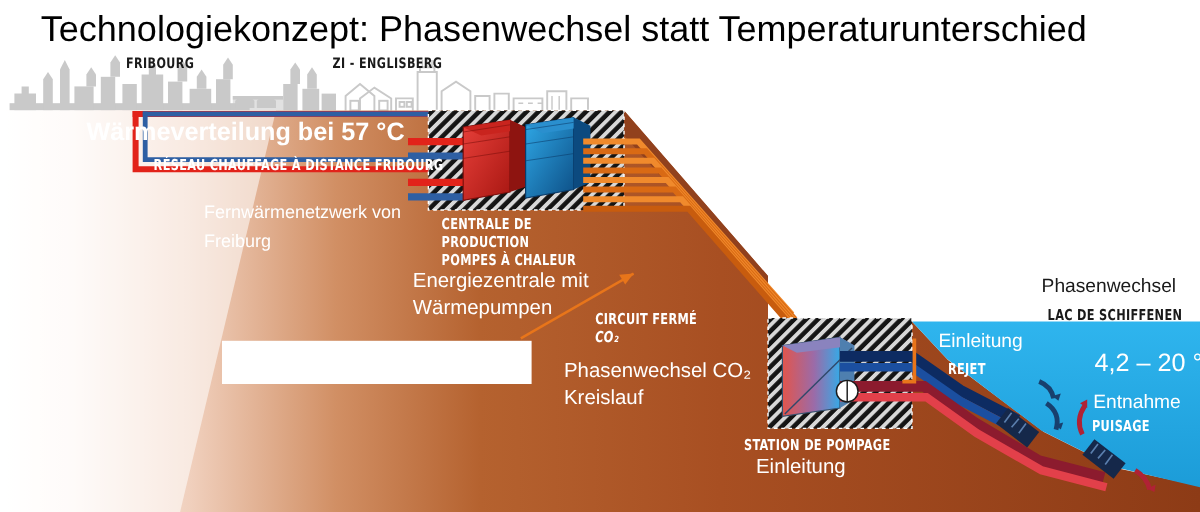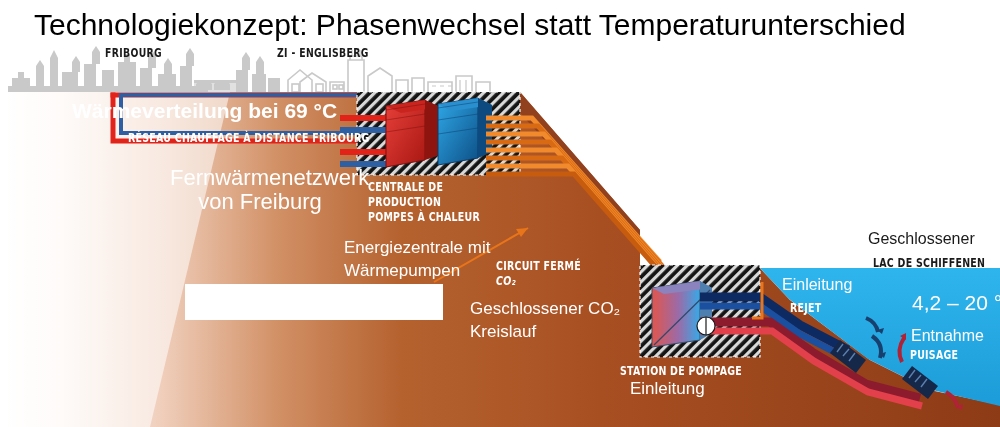--- a/index.html
+++ b/index.html
@@ -27,24 +27,24 @@
 
   .place-name{
     position:absolute;color:#1a1a1a;white-space:nowrap;
     font-family:"DejaVu Sans Condensed","Liberation Sans",sans-serif;
     font-weight:700;font-size:12px;letter-spacing:.4px;
     transform:scaleX(.86);transform-origin:left center;
   }
 
   #t-heat{left:72px;top:99px;font-size:21px;font-weight:700;}
   #t-heat-fr{left:128px;top:130px;font-size:12.5px;}
-  #t-heat-de{left:170px;top:166px;font-size:22px;text-align:center;width:180px;line-height:24px;white-space:normal;}
+  #t-heat-de{left:170px;top:166px;font-size:15px;width:180px;line-height:24px;white-space:normal;}
 
   #t-centrale{left:368px;top:179px;font-size:12.5px;line-height:15px;white-space:normal;width:150px;}
-  #t-energie{left:344px;top:236px;font-size:17px;line-height:23px;white-space:normal;width:200px;}
+  #t-energie{left:344px;top:222px;font-size:17px;line-height:23px;white-space:normal;width:200px;}
 
   #t-circuit{left:496px;top:258px;font-size:12.5px;line-height:15px;white-space:normal;width:130px;}
   #t-geschl{left:470px;top:297px;font-size:17px;line-height:23px;white-space:normal;width:170px;}
 
   #t-station{left:620px;top:363px;font-size:12.5px;}
   #t-pump{left:630px;top:379px;font-size:17px;}
 
   #t-einl{left:782px;top:276px;font-size:16px;}
   #t-rejet{left:790px;top:300px;font-size:12.5px;}
   #t-temp{left:912px;top:291px;font-size:21px;font-weight:400;}
@@ -269,43 +269,43 @@
       <path d="M962,410 l-6,-3 l7,-3 z" fill="#B02235"></path>
     </g>
 
     <path d="M434,282 L528,228" stroke="#E8751A" stroke-width="2" fill="none"></path>
     <path d="M528,228 l-12,1 l5,8 z" fill="#E8751A"></path>
   </svg>
 
   <div class="place-name" id="t-fribourg">FRIBOURG</div>
   <div class="place-name" id="t-zi">ZI - ENGLISBERG</div>
 
-  <div class="lbl cap-de" id="t-heat">Wärmeverteilung bei 69 °C</div>
+  <div class="lbl cap-de" id="t-heat">Wärmeverteilung bei 57 °C</div>
   <div class="lbl cap-fr" id="t-heat-fr">RÉSEAU CHAUFFAGE À DISTANCE FRIBOURG</div>
   <div class="lbl cap-de" id="t-heat-de">Fernwärmenetzwerk von Freiburg</div>
 
   <div class="lbl cap-fr" id="t-centrale">
     <span>CENTRALE DE PRODUCTION</span><br>
     <span>POMPES À CHALEUR</span>
   </div>
   <div class="lbl cap-de" id="t-energie">Energiezentrale mit Wärmepumpen</div>
 
   <div class="lbl cap-fr" id="t-circuit">
     <span>CIRCUIT FERMÉ</span><br>
     <em style="font-style:italic">CO₂</em>
   </div>
-  <div class="lbl cap-de" id="t-geschl">Geschlossener CO₂ Kreislauf</div>
+  <div class="lbl cap-de" id="t-geschl">Phasenwechsel CO₂ Kreislauf</div>
 
   <div class="lbl cap-fr" id="t-station">STATION DE POMPAGE</div>
   <div class="lbl cap-de" id="t-pump">Einleitung</div>
 
   <div class="lbl cap-de" id="t-einl">Einleitung</div>
   <div class="lbl cap-fr" id="t-rejet">REJET</div>
   <div class="lbl cap-de" id="t-temp">4,2 – 20 °C</div>
   <div class="lbl cap-de" id="t-entn">Entnahme</div>
   <div class="lbl cap-fr" id="t-puisage">PUISAGE</div>
 
-  <div class="lbl" id="t-lake-de">Geschlossener</div>
+  <div class="lbl" id="t-lake-de">Phasenwechsel</div>
   <div class="lbl cap-fr" id="t-lake-fr">LAC DE SCHIFFENEN</div>
 
   <div class="white-box" id="redact"></div>
 
 </div>
 
 </body></html>

